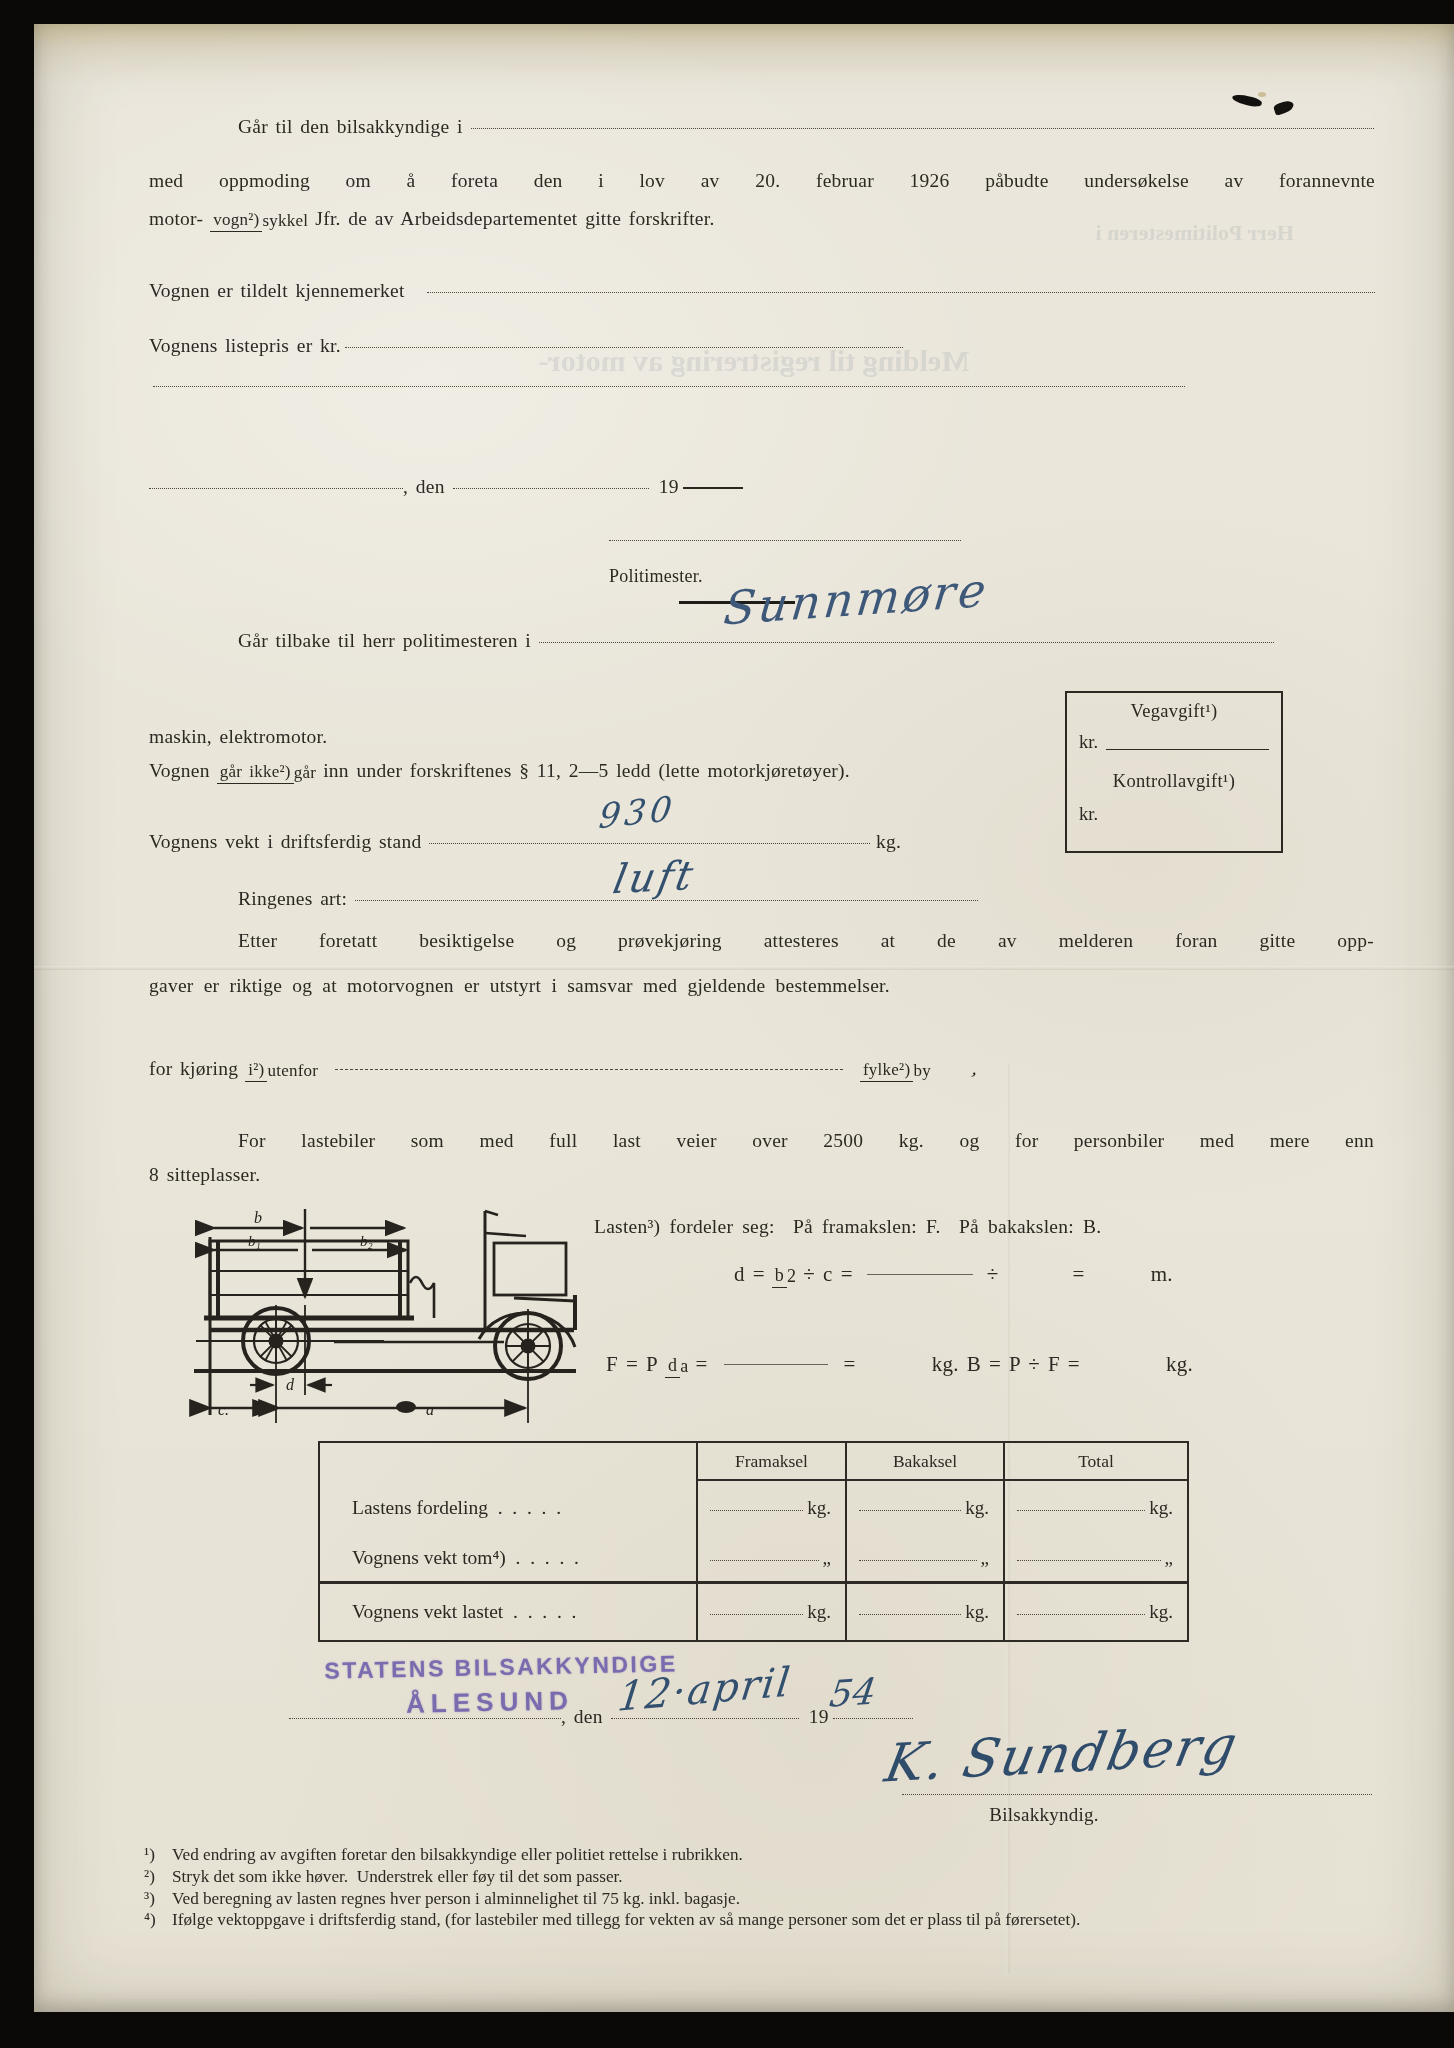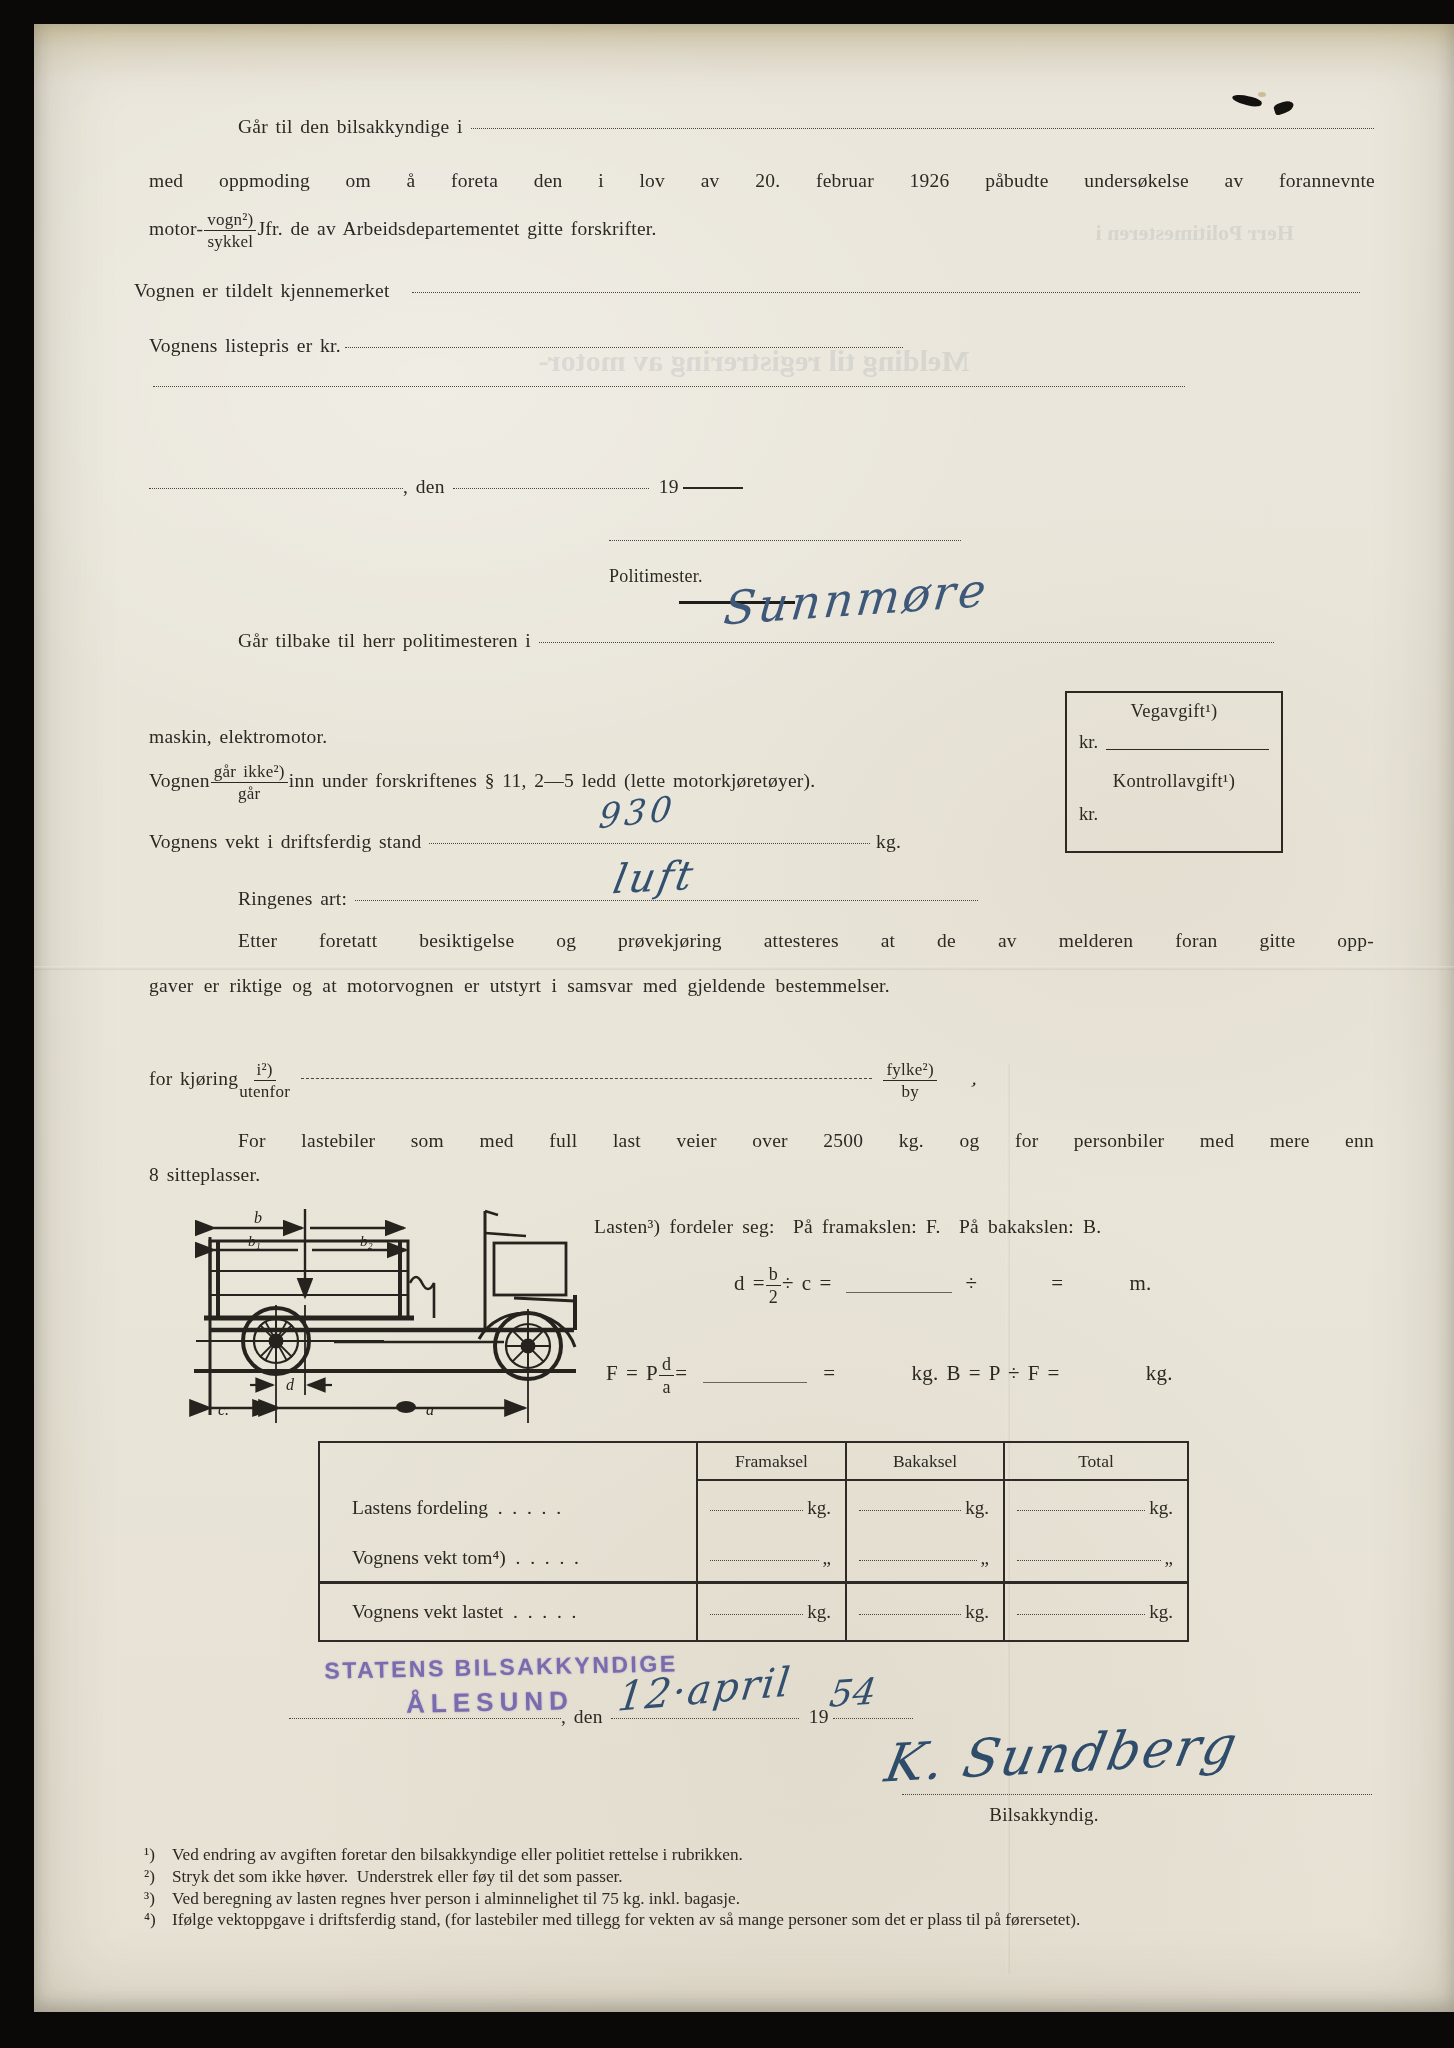--- a/index.html
+++ b/index.html
@@ -24,22 +24,22 @@
   .abs{position:absolute}
   .line{position:absolute;white-space:nowrap;color:#2c2923;font-size:19.5px;
     letter-spacing:.25px;word-spacing:2.5px}
   .row{position:absolute;display:flex;align-items:baseline;white-space:nowrap;
     color:#2c2923;font-size:19.5px;letter-spacing:.25px;word-spacing:2.5px}
   .rowc{align-items:center}
   .just{white-space:normal;text-align:justify;text-align-last:justify}
   .fill{flex:1 1 auto;border-bottom:1.8px dotted #4d463c;transform:translateY(-4px);margin-left:8px}
   .dot{display:inline-block;border-bottom:1.8px dotted #4d463c;transform:translateY(-4px)}
   .solidline{display:inline-block;border-bottom:2.6px solid #2a2722;transform:translateY(-4px)}
-  .frac{display:inline-flex;flex-direction:column;align-items:center;vertical-align:middle;
-    font-size:17px;line-height:1.12;margin:0 1px;transform:translateY(2px)}
+  .frac{display:inline-flex;flex-direction:row;align-items:flex-start;vertical-align:middle;
+    font-size:17px;line-height:1.12;margin:0 7px;transform:translateY(2px)}
   .frac .ft{border-bottom:1.5px solid #2c2923;padding:0 3px 1px}
   .frac .fb{padding-top:1px}
   .hand{font-family:"DejaVu Serif",serif;font-style:italic;position:absolute;white-space:nowrap}
   .underline-blue{position:relative;border-bottom:3px solid #3d5878;padding-bottom:1px}
   .underline-blue::after{content:"";position:absolute;right:-30px;bottom:-3px;width:30px;height:3.5px;
     background:#3d5878;border-radius:0 4px 4px 0}
   .feebox{position:absolute;border:2.6px solid #2c2923;color:#2c2923;
     font-size:18.5px}
   .feebox .fb-title{text-align:center;margin-top:8px;letter-spacing:.3px}
   .feebox .fb-kr{display:flex;align-items:flex-end;margin:10px 12px 0 12px}
@@ -95,21 +95,21 @@
 
   <div class="row rowc" style="left:115px;top:184px">
     <span>motor-</span>
     <span class="frac">
       <span class="ft">vogn²)</span>
       <span class="fb">sykkel</span>
     </span>
     <span>Jfr. de av Arbeidsdepartementet gitte forskrifter.</span>
   </div>
 
-  <div class="row" style="left:100px;top:256px;width:1226px">
+  <div class="row" style="left:115px;top:256px;width:1226px">
     <span>Vognen er tildelt kjennemerket</span>
     <span class="fill" style="margin-left:22px"></span>
   </div>
 
   <div class="row" style="left:115px;top:311px;width:754px">
     <span>Vognens listepris er kr.</span>
     <span class="fill" style="margin-left:4px"></span>
   </div>
 
   <div class="row" style="left:115px;top:366px;width:1036px">

